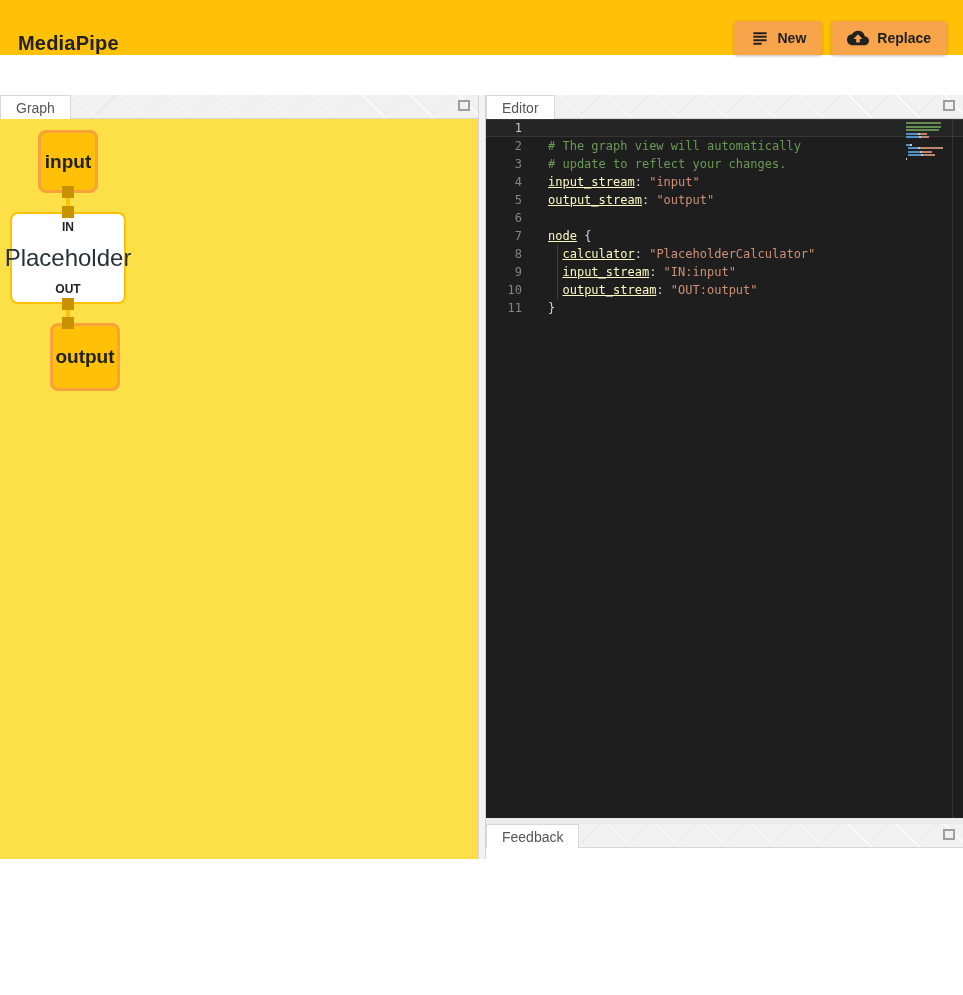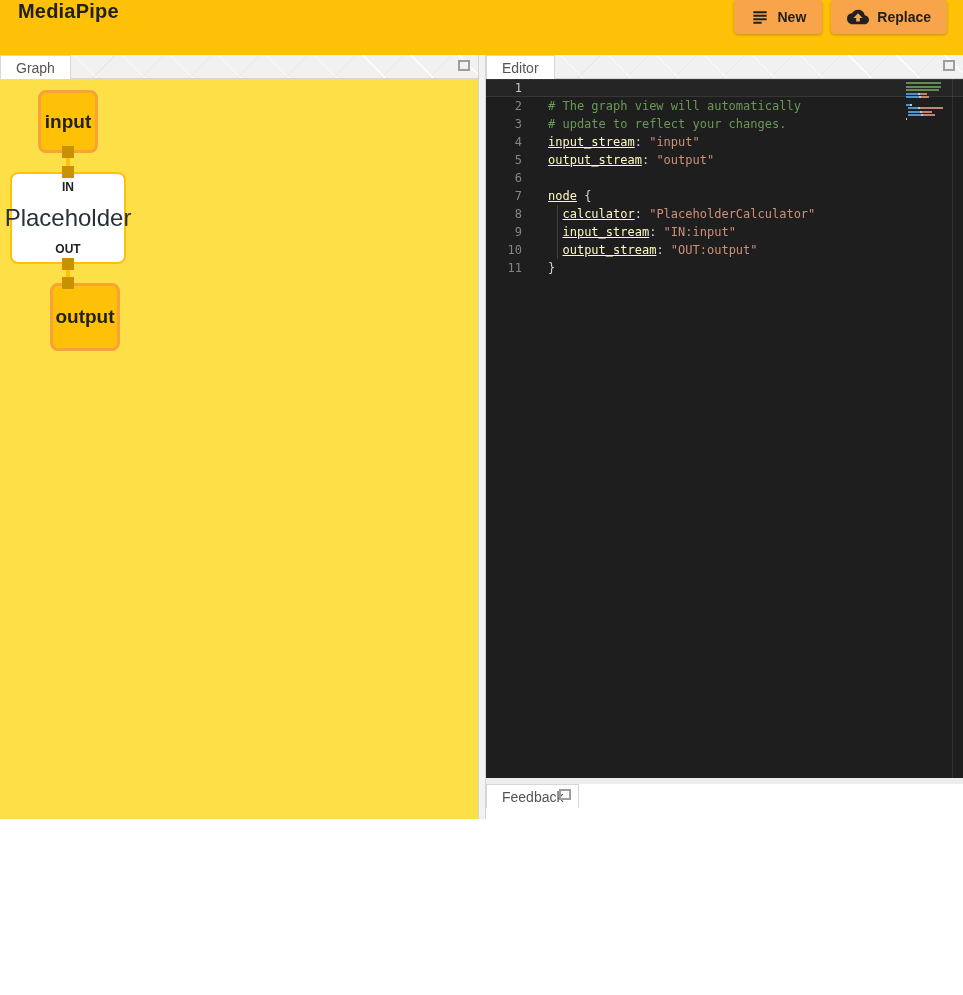--- a/index.html
+++ b/index.html
@@ -1,31 +1,31 @@
 <!DOCTYPE html>
 <html style="--header_bg: #FFC107; --header_button_bg: #F8A44B; --node_fill: #FFC107; --node_border: #F9A13B; --calculator_border: #FFC107; --port: #C79100; --edge: #FFC107; --editor_bg: #1E1E1E; --gutter: #858585; --gutter_active: #C6C6C6;"><head>
 <meta charset="utf-8">
 <style>
   * { margin:0; padding:0; box-sizing:border-box; }
   html,body { width:963px; height:995px; overflow:hidden; background:#fff;
               font-family:"Liberation Sans", sans-serif; }
 
   
-  .app-header { height:55px; background:#FFC107; display:flex; align-items:flex-start;
+  .app-header { height:55px; background:#FFC107; display:flex; align-items:flex-end;
                 justify-content:space-between; padding:0 16px 0 18px; }
   .app-title { font-size:20px; font-weight:700; color:#212121; letter-spacing:.2px; }
   .header-actions { display:flex; gap:9px; }
   .hdr-btn { display:flex; align-items:center; gap:8px; height:34px; padding:0 16px;
              background:#F8A44B; border:none; border-radius:4px; cursor:pointer;
              font-family:"Liberation Sans", sans-serif; font-size:14px; font-weight:700;
              color:#212121; box-shadow:0 1px 3px rgba(0,0,0,.25); }
   .hdr-btn svg { display:block; fill:#212121; }
 
   
-  .main { display:flex; height:764px; }
+  .main { display:flex; height:764px;margin-top:40px; }
   .left-col { width:478px; display:flex; flex-direction:column; }
   .v-divider { width:8px; background:#F2F2F2; border-left:1px solid #D4D4D4;
                border-right:1px solid #D4D4D4; }
   .right-col { width:477px; display:flex; flex-direction:column; }
 
   .tab-strip { height:24px; flex:none; position:relative; display:flex; align-items:stretch;
      background-color:#F1F1F1;
      background-image:
        repeating-linear-gradient(45deg,  rgba(255,255,255,.85) 0 1px, rgba(0,0,0,0) 1px 34px),
        repeating-linear-gradient(-45deg, rgba(0,0,0,.035) 0 1px, rgba(0,0,0,0) 1px 34px);
@@ -72,21 +72,21 @@
   .tk-comment { color:#6A9955; } .tk-key { color:#fef9c3;text-decoration:underline; }
   .tk-string { color:#CE9178; } .tk-plain { color:#D4D4D4; }
   .indent-guide { position:absolute; left:71px; top:126px; width:1px; height:54px;
                   background:#404040; }
   .minimap { position:absolute; top:3px; right:15px; width:42px; }
   .mm-row { height:2px; margin-bottom:1.6px; display:flex; }
   .mm-row span { height:2px; display:block; opacity:.9; }
 
   
   .h-gap { height:6px; background:#ECECEC; flex:none; }
-  .feedback-panel { flex:1; display:flex; flex-direction:row;text-align:center; }
+  .feedback-panel { flex:1; display:flex; flex-direction:column;text-align:center; }
   .feedback-body { flex:1; background:#fff; }
 </style>
 </head>
 <body>
 
 <div class="app-header">
   <div class="app-title">MediaPipe</div>
   <div class="header-actions">
     <button class="hdr-btn">
       <span>

